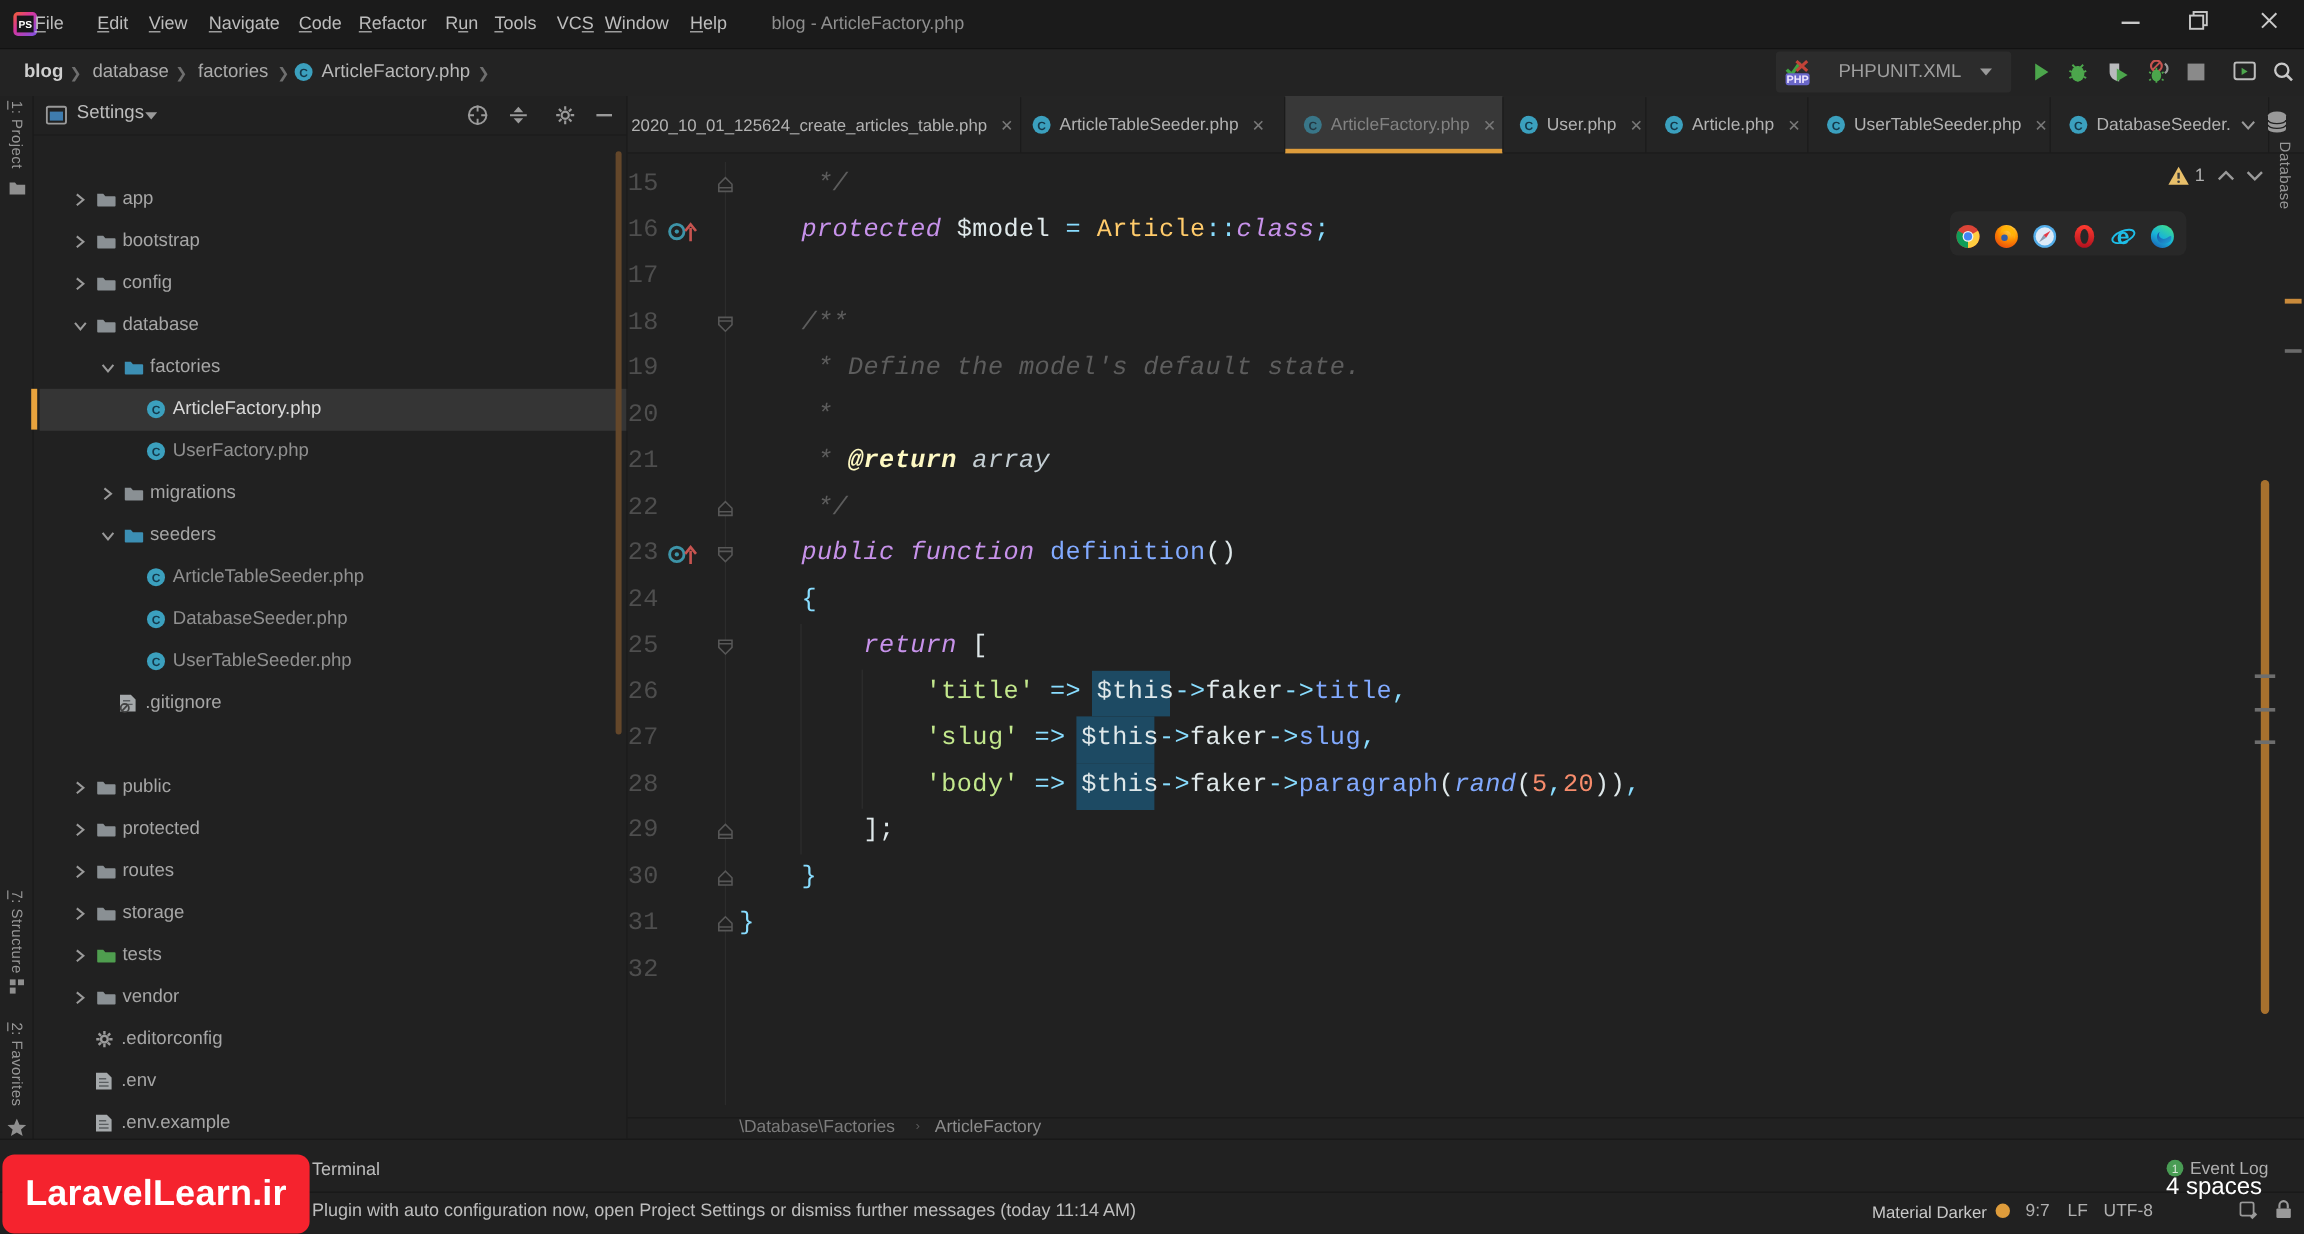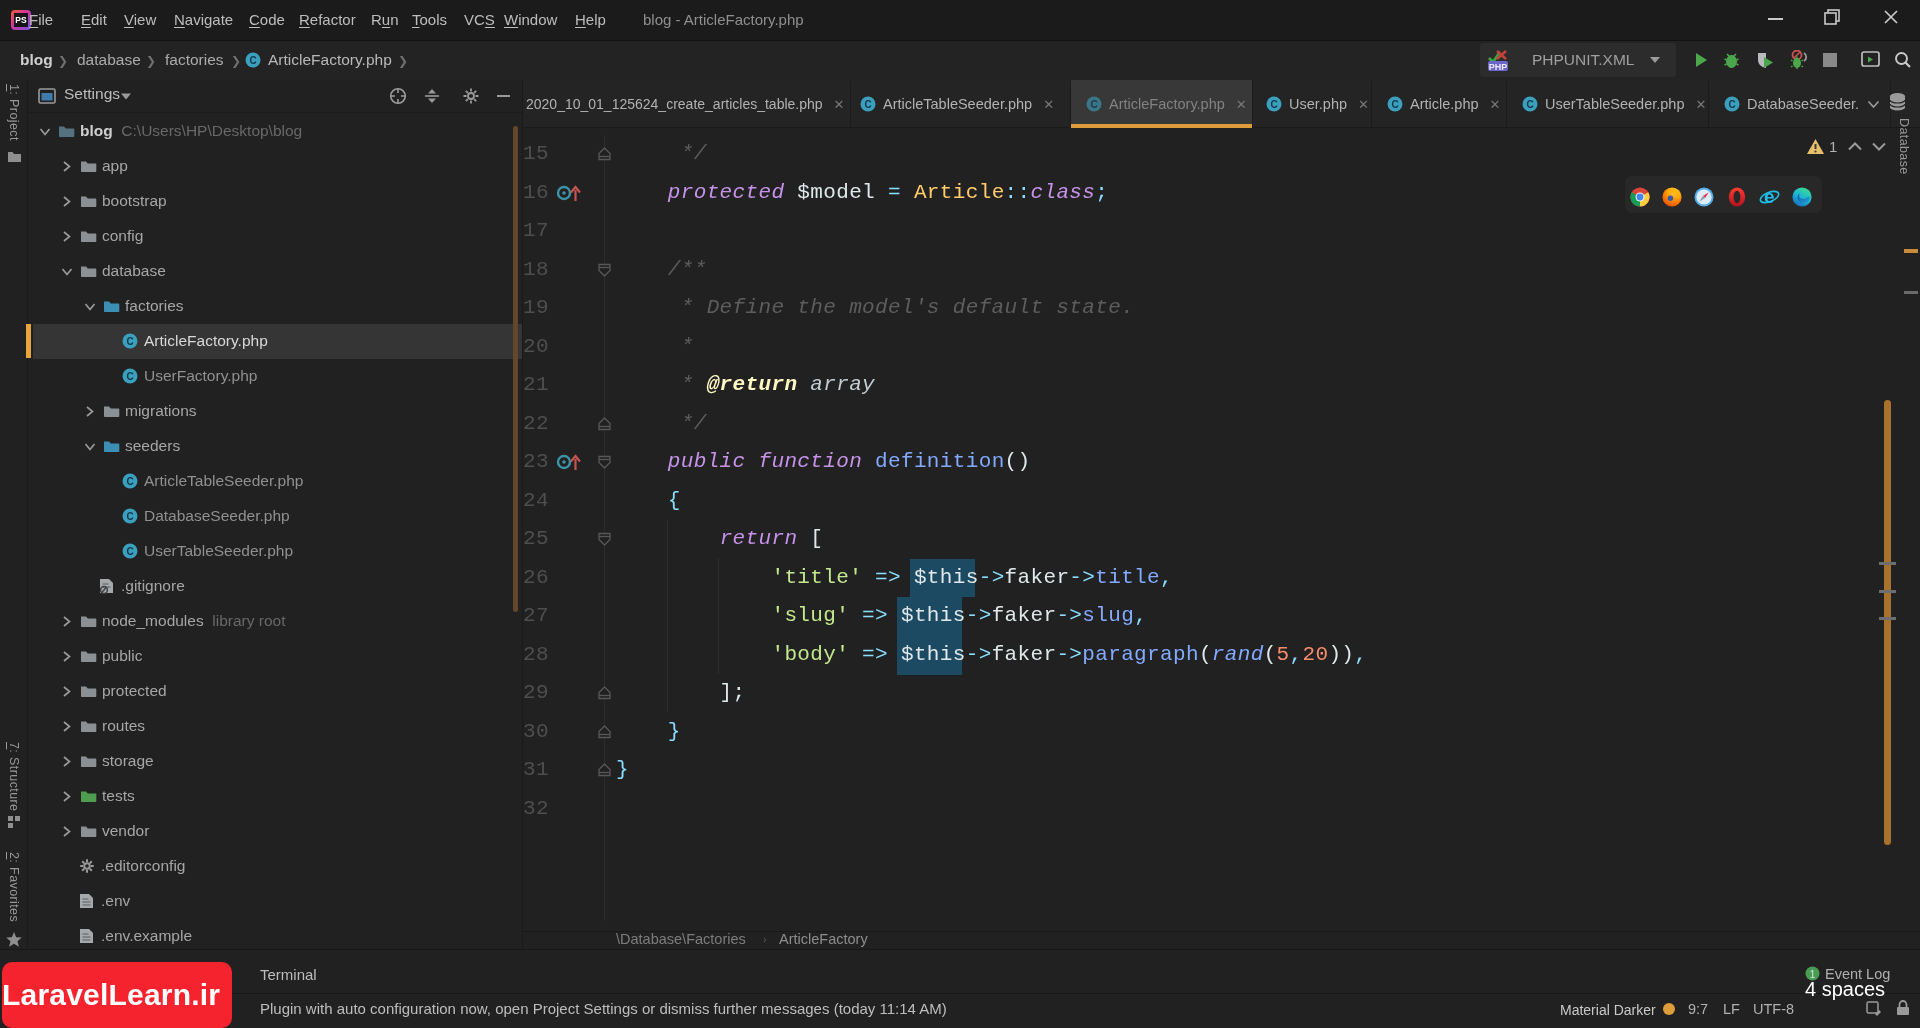--- a/index.html
+++ b/index.html
@@ -153,25 +153,20 @@
       <path d="M2 9 L16 9" stroke="#9a9a9a" stroke-width="1.6"></path>
     </svg>
 <svg class="a" style="left:434px;top:7px" width="18" height="18">
       <circle cx="9" cy="9" r="3" fill="none" stroke="#9a9a9a" stroke-width="1.8"></circle>
       <path d="M9 1.5 L9 4.5 M9 13.5 L9 16.5 M1.5 9 L4.5 9 M13.5 9 L16.5 9 M3.8 3.8 L5.9 5.9 M12.1 12.1 L14.2 14.2 M14.2 3.8 L12.1 5.9 M5.9 12.1 L3.8 14.2" stroke="#9a9a9a" stroke-width="1.8"></path>
     </svg>
 <div class="a" style="left:469px;top:15px;width:13px;height:2px;background:#9a9a9a"></div>
 <div id="tree" class="a" style="left:0;top:33px;width:495px;height:836px">
 <div class="a" style="left:5px;top:210.5px;width:490px;height:35px;background:#353535"></div>
 <div class="a" style="left:-2px;top:211px;width:5px;height:34px;background:#E8A33D"></div>
-<div class="row" style="top:0.5px;left:9px"><svg width="15" height="15" style="margin-right:6px">
-          <path d="M3.5 5 L8 10.5 L12.5 5" fill="none" stroke="#9a9a9a" stroke-width="1.7"></path>
-        </svg><svg width="17" height="15" style="margin-right:5px">
-          <path d="M1 2.5 h5 l1.8 2 h7.7 a0.8 0.8 0 0 1 0.8 0.8 v7 a0.8 0.8 0 0 1 -0.8 0.8 h-13.7 a0.8 0.8 0 0 1 -0.8 -0.8 z" fill="#55707e"></path>
-        </svg><span><b style="color:#cfcfcf">blog</b><span style="color:#686868">  C:\Users\HP\Desktop\blog</span></span></div>
 <div class="row" style="top:35.5px;left:31px"><svg width="15" height="15" style="margin-right:6px">
           <path d="M5 3 L10.5 7.5 L5 12" fill="none" stroke="#9a9a9a" stroke-width="1.7"></path>
         </svg><svg width="17" height="15" style="margin-right:5px">
           <path d="M1 2.5 h5 l1.8 2 h7.7 a0.8 0.8 0 0 1 0.8 0.8 v7 a0.8 0.8 0 0 1 -0.8 0.8 h-13.7 a0.8 0.8 0 0 1 -0.8 -0.8 z" fill="#8a9094"></path>
         </svg><span>app</span></div>
 <div class="row" style="top:70.5px;left:31px"><svg width="15" height="15" style="margin-right:6px">
           <path d="M5 3 L10.5 7.5 L5 12" fill="none" stroke="#9a9a9a" stroke-width="1.7"></path>
         </svg><svg width="17" height="15" style="margin-right:5px">
           <path d="M1 2.5 h5 l1.8 2 h7.7 a0.8 0.8 0 0 1 0.8 0.8 v7 a0.8 0.8 0 0 1 -0.8 0.8 h-13.7 a0.8 0.8 0 0 1 -0.8 -0.8 z" fill="#8a9094"></path>
         </svg><span>bootstrap</span></div>
@@ -219,25 +214,20 @@
 <div class="row" style="top:420.5px;left:94px"><svg width="16" height="16" style="margin-right:6px">
           <circle cx="8" cy="8" r="7.5" fill="#3BA0BE"></circle>
           <text x="8" y="12" font-size="10" font-weight="bold" fill="#14384a" text-anchor="middle" font-family="Liberation Sans">C</text>
         </svg><span><span style="color:#909090">UserTableSeeder.php</span></span></div>
 <div class="row" style="top:455.5px;left:71px"><svg width="15" height="16" style="margin-right:7px">
           <path d="M1 1 h9 l4 4 v10 h-13 z" fill="#a5a9ab"></path>
           <path d="M3.5 6 h6 M3.5 9 h8" stroke="#5a5e60" stroke-width="1.2"></path>
           <circle cx="5" cy="12" r="3.4" fill="none" stroke="#424242" stroke-width="1.5"></circle>
           <path d="M2.8 14.4 L7.2 9.6" stroke="#424242" stroke-width="1.5"></path>
         </svg><span>.gitignore</span></div>
-<div class="row" style="top:490.5px;left:31px"><svg width="15" height="15" style="margin-right:6px">
-          <path d="M5 3 L10.5 7.5 L5 12" fill="none" stroke="#9a9a9a" stroke-width="1.7"></path>
-        </svg><svg width="17" height="15" style="margin-right:5px">
-          <path d="M1 2.5 h5 l1.8 2 h7.7 a0.8 0.8 0 0 1 0.8 0.8 v7 a0.8 0.8 0 0 1 -0.8 0.8 h-13.7 a0.8 0.8 0 0 1 -0.8 -0.8 z" fill="#8a9094"></path>
-        </svg><span>node_modules<span style="color:#686868">  library root</span></span></div>
 <div class="row" style="top:525.5px;left:31px"><svg width="15" height="15" style="margin-right:6px">
           <path d="M5 3 L10.5 7.5 L5 12" fill="none" stroke="#9a9a9a" stroke-width="1.7"></path>
         </svg><svg width="17" height="15" style="margin-right:5px">
           <path d="M1 2.5 h5 l1.8 2 h7.7 a0.8 0.8 0 0 1 0.8 0.8 v7 a0.8 0.8 0 0 1 -0.8 0.8 h-13.7 a0.8 0.8 0 0 1 -0.8 -0.8 z" fill="#8a9094"></path>
         </svg><span>public</span></div>
 <div class="row" style="top:560.5px;left:31px"><svg width="15" height="15" style="margin-right:6px">
           <path d="M5 3 L10.5 7.5 L5 12" fill="none" stroke="#9a9a9a" stroke-width="1.7"></path>
         </svg><svg width="17" height="15" style="margin-right:5px">
           <path d="M1 2.5 h5 l1.8 2 h7.7 a0.8 0.8 0 0 1 0.8 0.8 v7 a0.8 0.8 0 0 1 -0.8 0.8 h-13.7 a0.8 0.8 0 0 1 -0.8 -0.8 z" fill="#8a9094"></path>
         </svg><span>protected</span></div>
@@ -508,15 +498,15 @@
 <span class="a" style="left:1805px;top:978px;color:#ffffff;font-size:20px">4 spaces</span>
 <svg class="a" style="left:1866px;top:1001px" width="16" height="16">
     <rect x="1" y="1" width="11" height="11" rx="1.5" fill="none" stroke="#9a9a9a" stroke-width="1.5"></rect>
     <path d="M9 13 L13 9 L15 11 L11 15 Z" fill="#9a9a9a"></path>
   </svg>
 <svg class="a" style="left:1896px;top:1000px" width="14" height="16">
     <rect x="1" y="7" width="12" height="8" rx="1" fill="#9a9a9a"></rect>
     <path d="M3.5 7 V4.5 a3.5 3.5 0 0 1 7 0 V7" fill="none" stroke="#9a9a9a" stroke-width="1.8"></path>
   </svg>
 
-<div class="a" style="left:2px;top:962px;width:230px;height:66px;background:#f5232e;border-radius:10px;display:flex;align-items:center;">
+<div class="a" style="left:2px;top:962px;width:256px;height:66px;background:#f5232e;border-radius:10px;display:flex;align-items:center;justify-content:center">
     <span style="color:#fff;font-size:30px;font-weight:bold;letter-spacing:.2px">LaravelLearn.ir</span>
   </div>
 
 </body></html>

